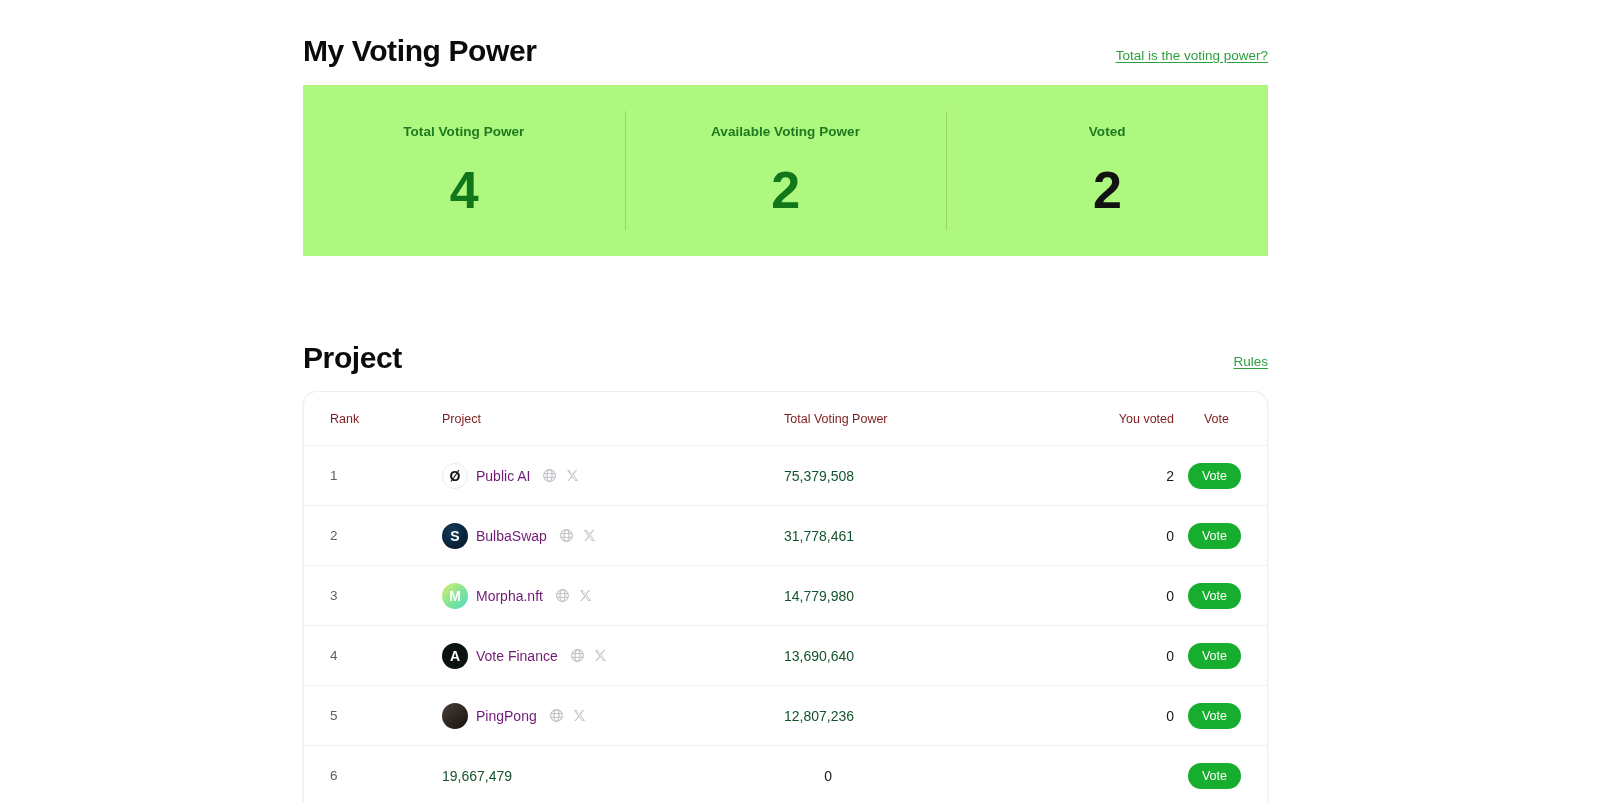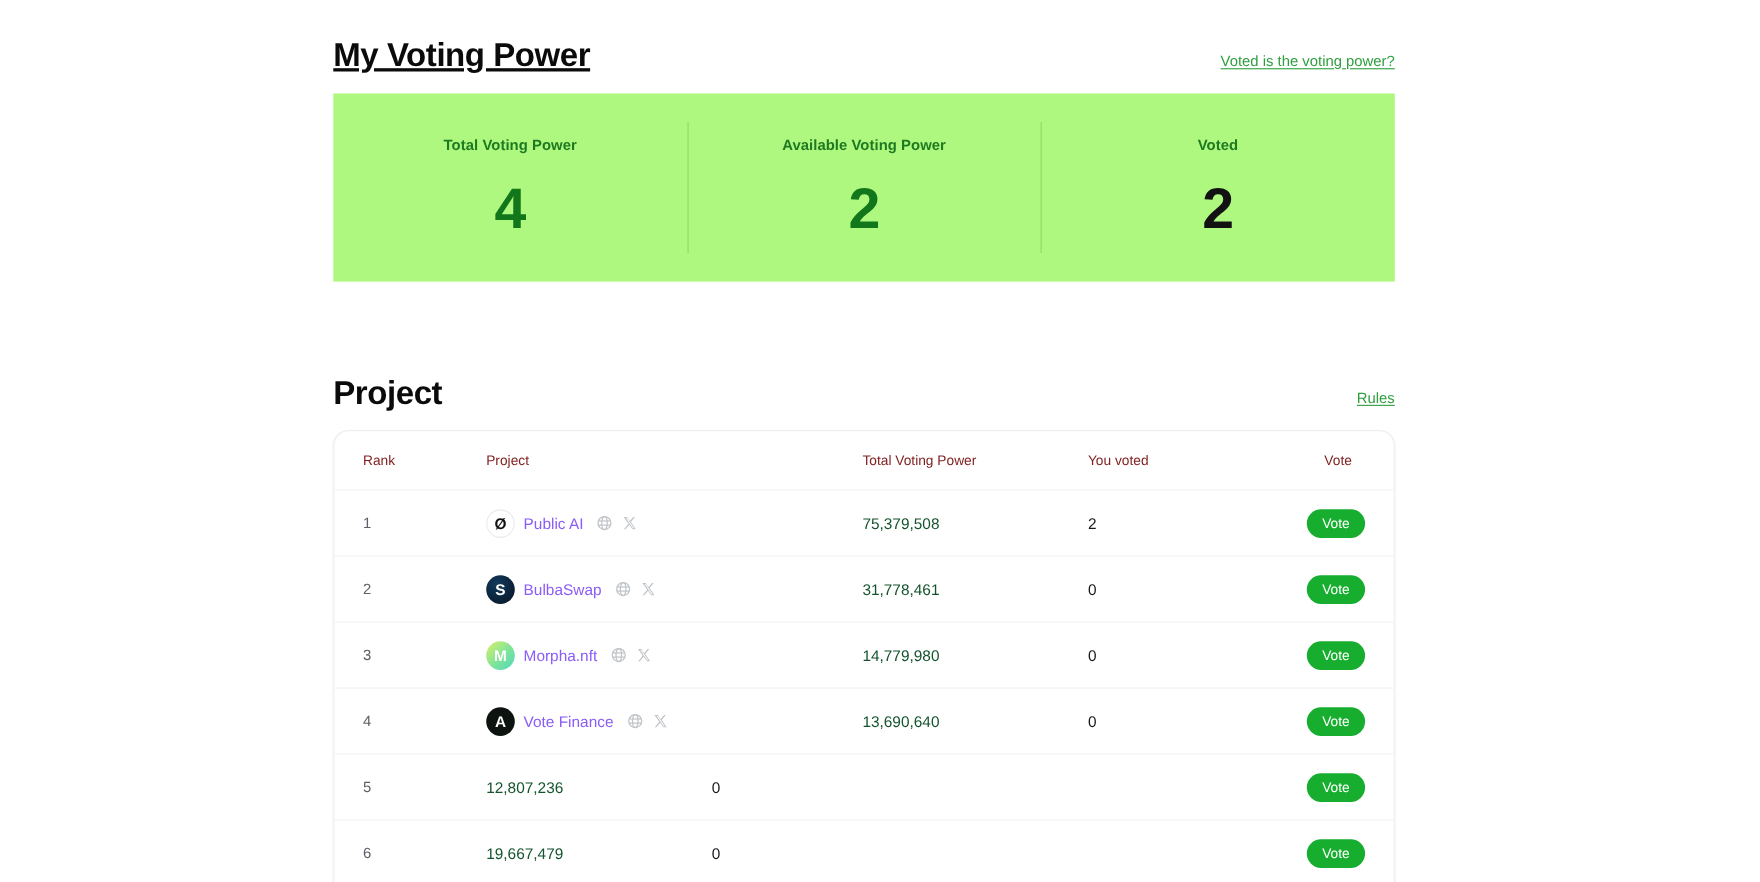--- a/index.html
+++ b/index.html
@@ -39,21 +39,20 @@
     padding-top: 24px;
   }
   .vp-title {
     font-size: 30px;
     font-weight: 700;
     color: #0b0b0b;
     letter-spacing: -0.4px;
     line-height: 34px;
     margin: 0;
     padding-bottom: 2px;
-    text-decoration: underline;
   }
   .help-link {
     font-size: 13.5px;
     color: #2e9e3e;
     text-decoration: underline;
     text-underline-offset: 2px;
     cursor: pointer;
     padding-bottom: 7px;
     white-space: nowrap;
   }
@@ -173,21 +172,21 @@
   .body-row .cell {
     font-size: 14px;
     color: #16181c;
     line-height: 18px;
   }
 
   
   .c-rank    { width: 112px; flex: 0 0 112px; }
   .c-project { width: 342px; flex: 0 0 342px; }
   .c-power   { width: 205px; flex: 0 0 205px; }
-  .c-voted   { width: 185px; flex: 0 0 185px; }
+  .c-voted   { width: 185px; flex: 0 0 185px; text-align: right; }
   .c-vote    { flex: 1 1 auto; display: flex; justify-content: flex-end; }
 
   .head-row .c-vote { justify-content: flex-end; padding-right: 12px; }
 
   .rank-num { color: #5d6066; font-size: 13.5px; }
 
   .project-cell {
     display: flex;
     align-items: center;
     gap: 8px;
@@ -201,21 +200,21 @@
     align-items: center;
     justify-content: center;
     overflow: hidden;
     font-size: 14px;
     font-weight: 700;
     color: #fff;
     position: relative;
   }
   .proj-name {
     font-size: 14px;
-    color: #8b5cf6;
+    color: #701a75;
     font-weight: 400;
     white-space: nowrap;
     margin-right: 4px;
   }
   .mini-icon {
     width: 15px;
     height: 15px;
     flex: 0 0 15px;
     display: inline-flex;
     align-items: center;
@@ -259,21 +258,21 @@
   .av-klap { background: radial-gradient(circle at 42% 36%, #3d5fb0 0%, #1b2a58 60%, #121a33 100%); }
 </style>
 </head>
 <body>
 
 <div class="page">
 
   <div class="container">
     <div class="vp-header">
       <h1 class="vp-title">My Voting Power</h1>
-      <a class="help-link">Voted is the voting power?</a>
+      <a class="help-link">Total is the voting power?</a>
     </div>
   </div>
 
   <div class="stats-panel">
 
     <div class="stat">
       <div class="stat-label">Total Voting Power</div>
       <div class="stat-value green">4</div>
     </div>
 
@@ -438,20 +437,39 @@
     </div>
     <div class="cell c-vote">
       <button class="vote-btn">Vote</button>
     </div>
   </div>
 
   <div class="row body-row">
     <div class="cell c-rank">
       <span class="rank-num">5</span>
     </div>
+    <div class="cell c-project">
+      <div class="project-cell">
+        <span class="avatar av-ping"></span>
+        <span class="proj-name">PingPong</span>
+        <span class="mini-icon">
+          <svg width="15" height="15" viewBox="0 0 16 16" fill="none" stroke="#9aa0a6" stroke-width="1.2">
+            <circle cx="8" cy="8" r="6.3"></circle>
+            <ellipse cx="8" cy="8" rx="2.7" ry="6.3"></ellipse>
+            <line x1="1.9" y1="6" x2="14.1" y2="6"></line>
+            <line x1="1.9" y1="10" x2="14.1" y2="10"></line>
+          </svg>
+        </span>
+        <span class="mini-icon">
+          <svg width="13" height="13" viewBox="0 0 16 16" fill="#9aa0a6">
+            <path d="M1.2 1.2h3.6l3.3 4.5 3.9-4.5h1.8L9.3 6.8l5.5 8h-3.6L7.6 9.9 3.3 14.8H1.5l5.1-5.9L1.2 1.2zm2.5 1.1 7.8 11.4h1.3L5 2.3H3.7z"></path>
+          </svg>
+        </span>
+      </div>
+    </div>
     <div class="cell c-power">
       <span class="power-val">12,807,236</span>
     </div>
     <div class="cell c-voted">
       <span class="voted-val">0</span>
     </div>
     <div class="cell c-vote">
       <button class="vote-btn">Vote</button>
     </div>
   </div>

